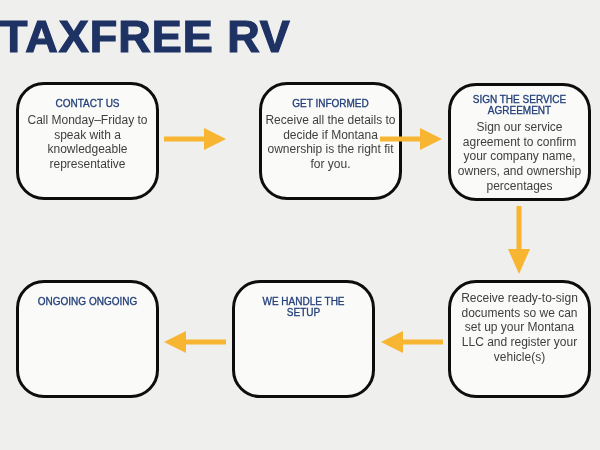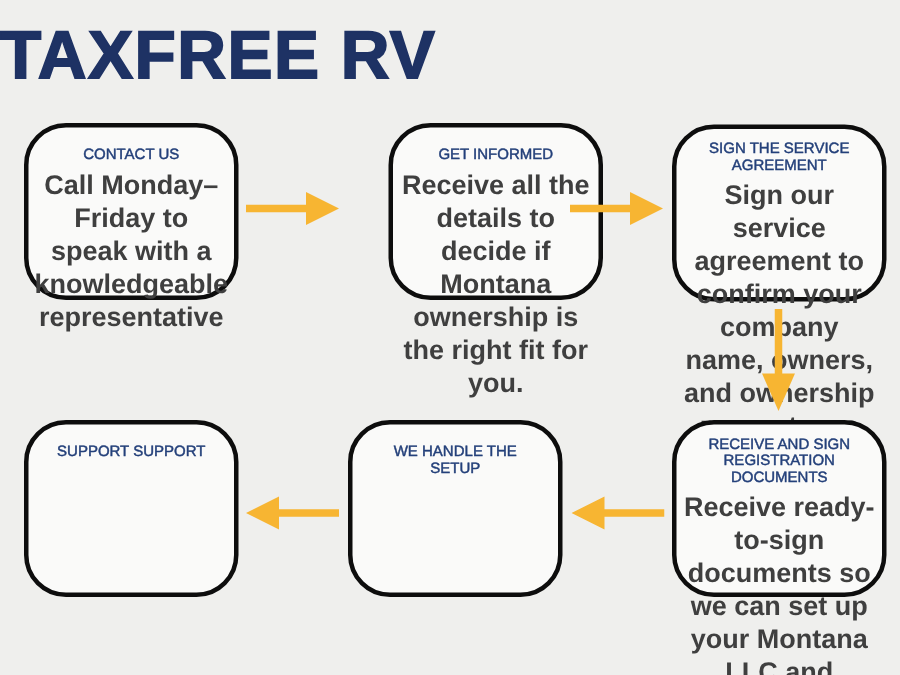--- a/index.html
+++ b/index.html
@@ -32,21 +32,21 @@
   .box-heading{
     color:var(--heading-navy);
     font-weight:400;
     font-size:10px;line-height:1.1;
     padding:0 8px;
     margin-bottom:4px;
     -webkit-text-stroke:0.3px var(--heading-navy);
   }
   .box-body{
     color:var(--body-gray);
-    font-size:18px;line-height:1.22;font-weight:bold;
+    font-size:12px;line-height:1.22;
   }
   .box.dense{padding-top:8px;text-align:center;}
   .box1{left:16px;top:82px;}
   .box2{left:232px;top:82px;margin-left:27px;}
   .box3{left:448px;top:83px;}
   .box4{left:448px;top:280px;}
   .box5{left:232px;top:280px;}
   .box6{left:16px;top:280px;}
   .arrow{position:absolute;color:var(--arrow-gold);line-height:0;}
   .arrow-1{left:164px;top:125px;}
@@ -71,30 +71,29 @@
     <div class="box-heading">GET INFORMED</div>
     <div class="box-body">Receive all the details to decide if Montana ownership is the right fit for you.</div>
   </div>
 
   <div class="box box3 dense">
     <div class="box-heading">SIGN THE SERVICE AGREEMENT</div>
     <div class="box-body">Sign our service agreement to confirm your company name, owners, and ownership percentages</div>
   </div>
 
   <div class="box box4 dense">
-    <div class="box-heading">RECEIVE AND SIGN REGISTRATION DOCUMENTS</div>
     <div class="box-body">Receive ready-to-sign documents so we can set up your Montana LLC and register your vehicle(s)</div>
   </div>
 
   <div class="box box5">
     <div class="box-heading">WE HANDLE THE SETUP</div>
   </div>
 
   <div class="box box6">
-    <div class="box-heading">SUPPORT SUPPORT</div>
+    <div class="box-heading">ONGOING ONGOING</div>
   </div>
 
   <div class="arrow arrow-1">
     <svg width="62" height="28" viewBox="0 0 62 28">
         <rect x="0" y="11.5" width="43" height="5" fill="currentColor"></rect>
         <polygon points="40,3 62,14 40,25" fill="currentColor"></polygon>
       </svg>
   </div>
 
   <div class="arrow arrow-2">

